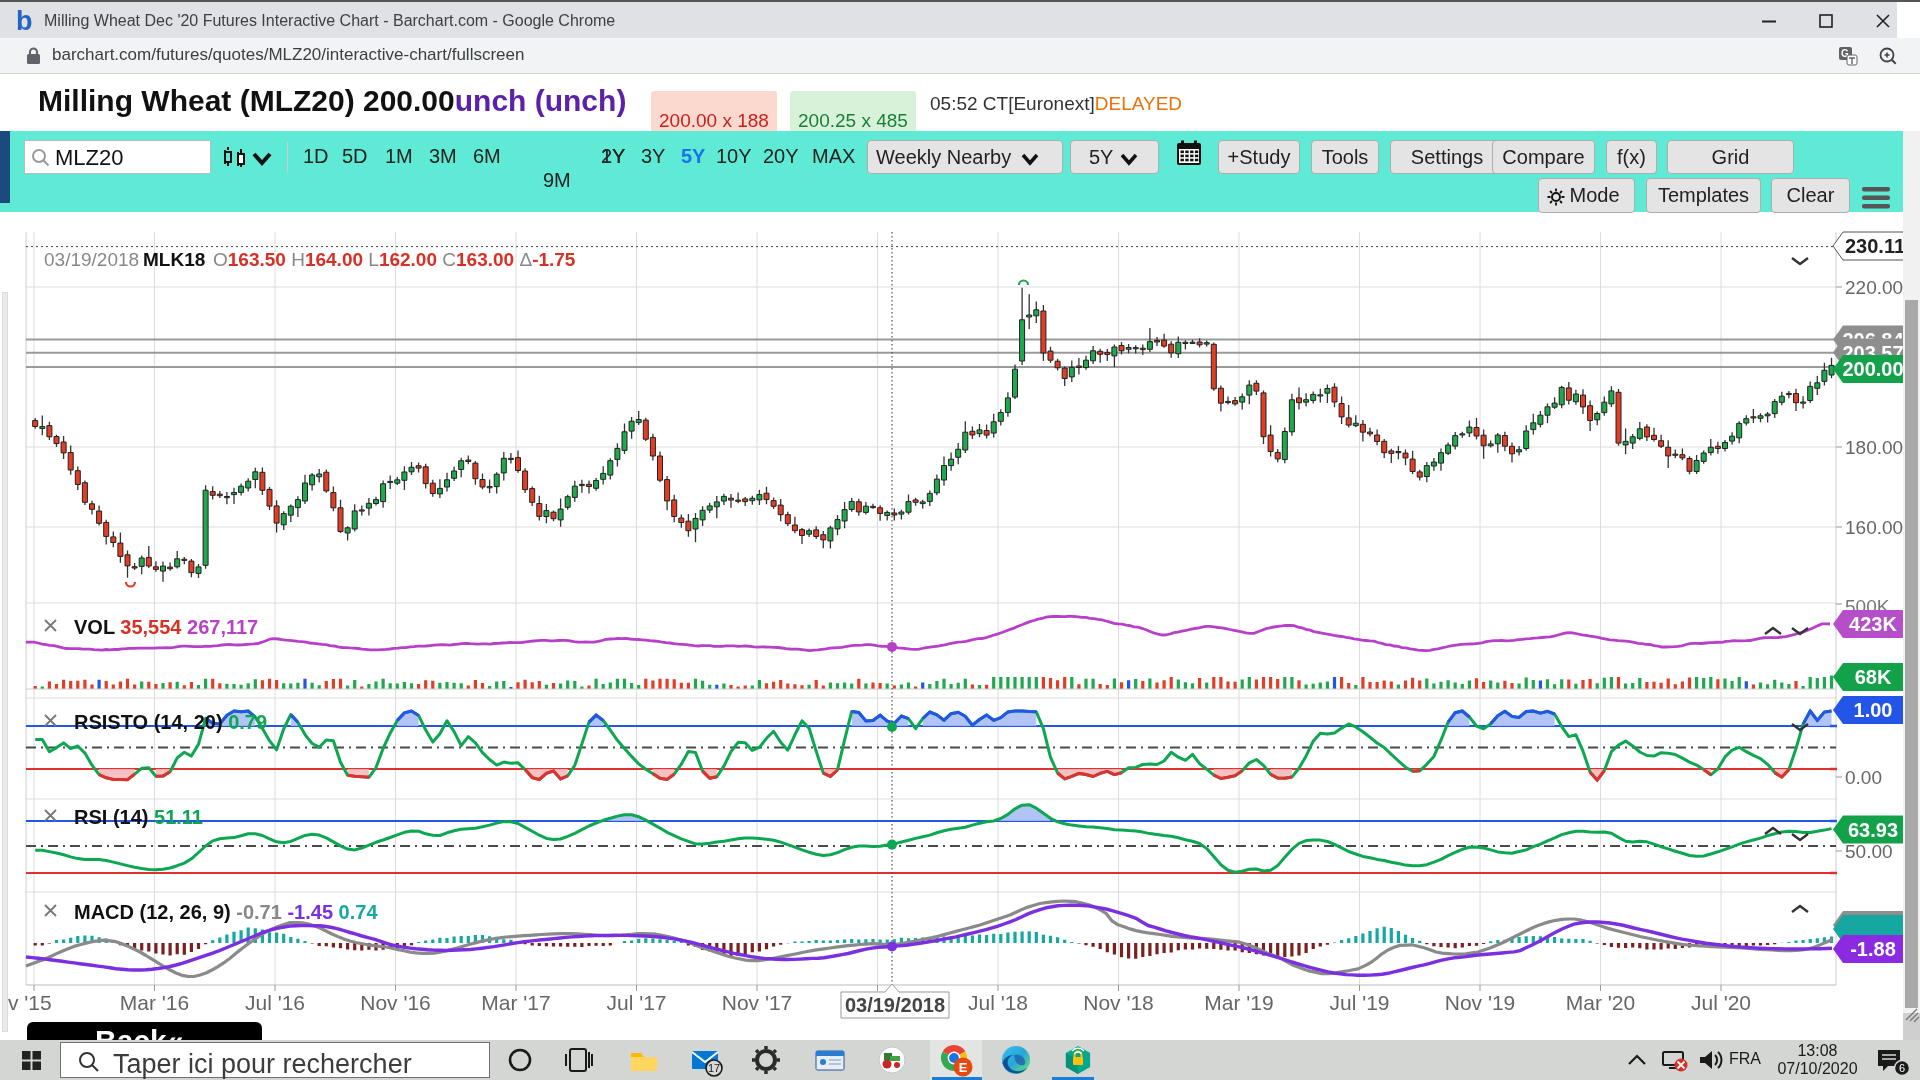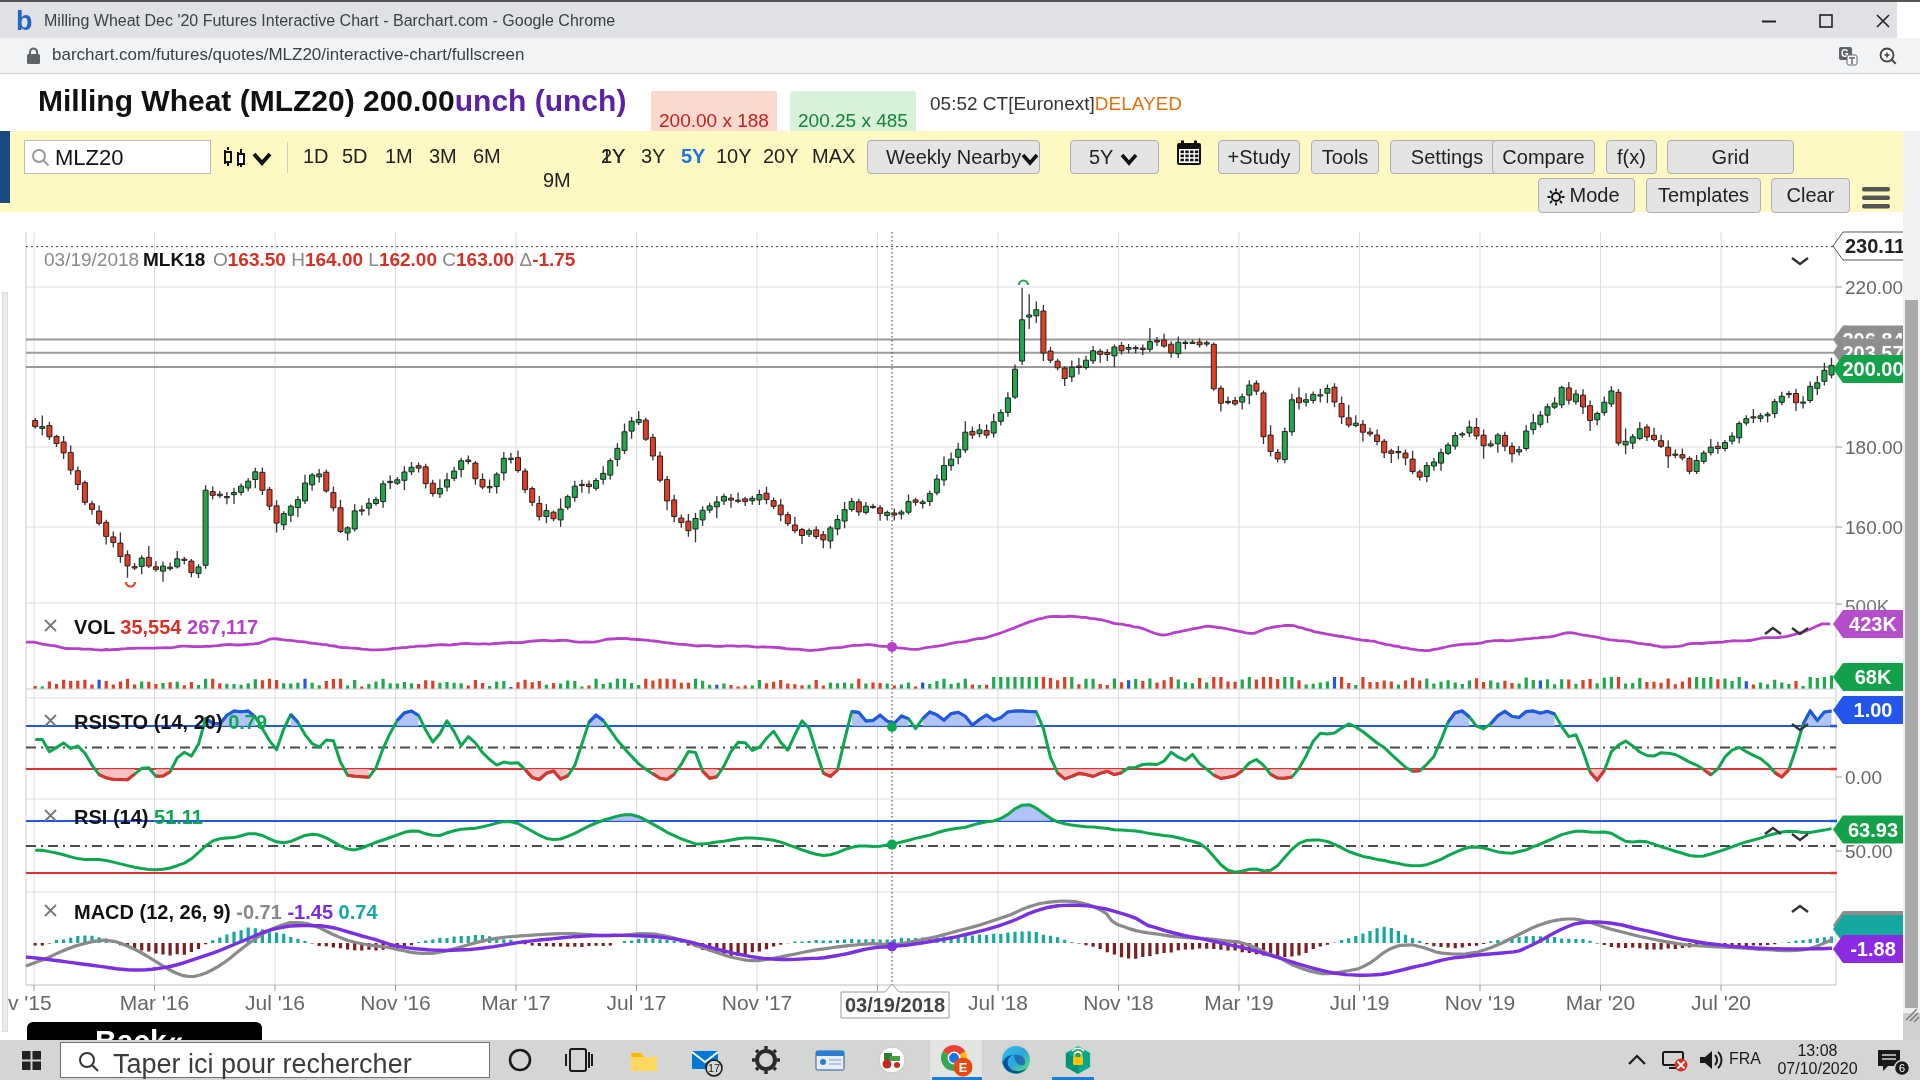--- a/index.html
+++ b/index.html
@@ -6,21 +6,21 @@
 .titlebar{top:0;left:0;width:1920px;height:38px;background:#dfe1e5;border-top:2px solid #555}
 .titlebar .fav{position:absolute;left:16px;top:4px;font-size:27px;font-weight:bold;color:#2464c4}
 .titlebar .t{position:absolute;left:44px;top:10px;font-size:16px;color:#3c4043}
 .urlbar{top:38px;left:0;width:1920px;height:36px;background:#f1f3f4;border-bottom:1px solid #cdd0d4}
 .urlbar .u{position:absolute;left:52px;top:7px;font-size:17px;color:#3c4043}
 .hdr{top:74px;left:0;width:1920px;height:57px;background:#fff}
 .hdr .big{position:absolute;left:38px;top:10px;font-size:30px;font-weight:bold;color:#111}
 .hdr .big .pur{color:#5b21a8}
 .badge{position:absolute;top:17px;font-size:19px;padding:19px 8px;border-radius:3px}
 .hdr .tm{position:absolute;left:930px;top:19px;font-size:19px;color:#333}
-.toolbar{top:131px;left:0;width:1920px;height:81px;background:#fef9c3}
+.toolbar{top:131px;left:0;width:1920px;height:81px;background:#5eead4}
 .blue-strip{top:131px;left:0;width:10px;height:72px;background:#1b4a7e}
 .sbox{position:absolute;left:24px;top:9px;width:187px;height:34px;background:#fff;border:1px solid #bbb}
 .sbox span{position:absolute;left:30px;top:4px;font-size:22px;color:#111}
 .ranges{position:absolute;top:14px;font-size:20px;color:#222}
 .btn{position:absolute;background:#e4e4e4;border:1px solid #adadad;border-radius:4px;font-size:20px;color:#222;text-align:center}
 .r1{top:9px;height:34px;line-height:32px}
 .r2{top:47px;height:35px;line-height:33px}
 .taskbar{top:1040px;left:0;width:1920px;height:40px;background:#d3d6d2}
 .tsearch{position:absolute;left:60px;top:2px;width:430px;height:36px;background:#fff;border:1px solid #707070}
 .tsearch span{position:absolute;left:52px;top:6px;font-size:27px;color:#3c3c3c}
@@ -295,21 +295,21 @@
     <span class="ranges" style="left:429px;">3M</span>
     <span class="ranges" style="left:473px;">6M</span>
     <span class="ranges" style="left:543px;margin-top:24px;">9M</span>
     <span class="ranges" style="left:561px;margin-left:40px;">1Y</span>
     <span class="ranges" style="left:601px;">2Y</span>
     <span class="ranges" style="left:641px;">3Y</span>
     <span class="ranges" style="left:681px;color:#1a73e8;font-weight:bold">5Y</span>
     <span class="ranges" style="left:716px;">10Y</span>
     <span class="ranges" style="left:763px;">20Y</span>
     <span class="ranges" style="left:812px;text-align:right;">MAX</span>
-    <div class="btn r1" style="left:867px;width:173px;text-align:left;padding-left:18px">Weekly Nearby<svg class="abs" style="left:152px;top:11px" width="20" height="14">
+    <div class="btn r1" style="left:867px;width:196px;text-align:left;padding-left:8px">Weekly Nearby<svg class="abs" style="left:152px;top:11px" width="20" height="14">
         <path d="M3 3l7 8 7-8" fill="none" stroke="#111" stroke-width="3.5"></path>
       </svg></div>
     <div class="btn r1" style="left:1070px;width:89px;text-align:left;padding-left:18px">5Y<svg class="abs" style="left:48px;top:11px" width="20" height="14">
         <path d="M3 3l7 8 7-8" fill="none" stroke="#111" stroke-width="3.5"></path>
       </svg></div>
     <svg class="abs" style="left:1176px;top:9px" width="26" height="26">
       <rect x="1" y="3" width="24" height="22" rx="2" fill="#111"></rect>
       <rect x="3" y="9" width="20" height="14" fill="#fff"></rect>
       <g fill="#111">
         <rect x="4.5" y="10.5" width="3.4" height="2.6"></rect>

